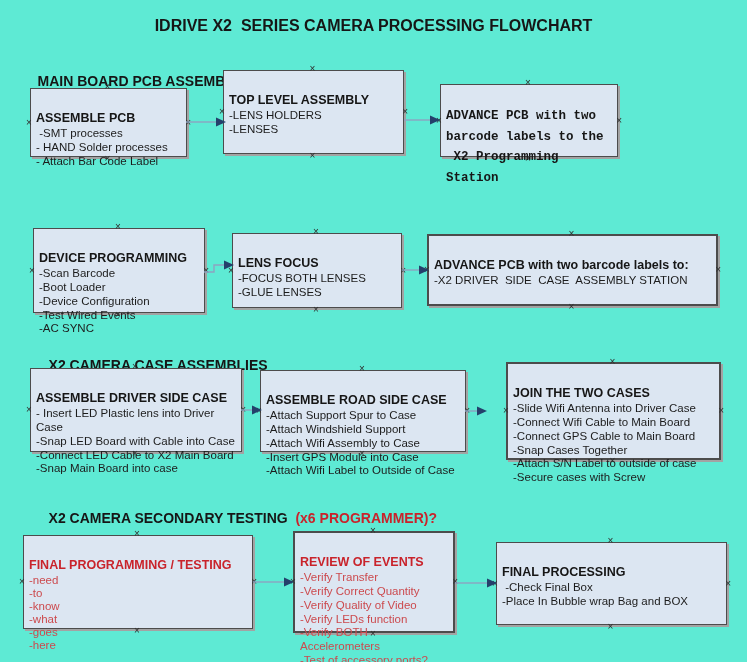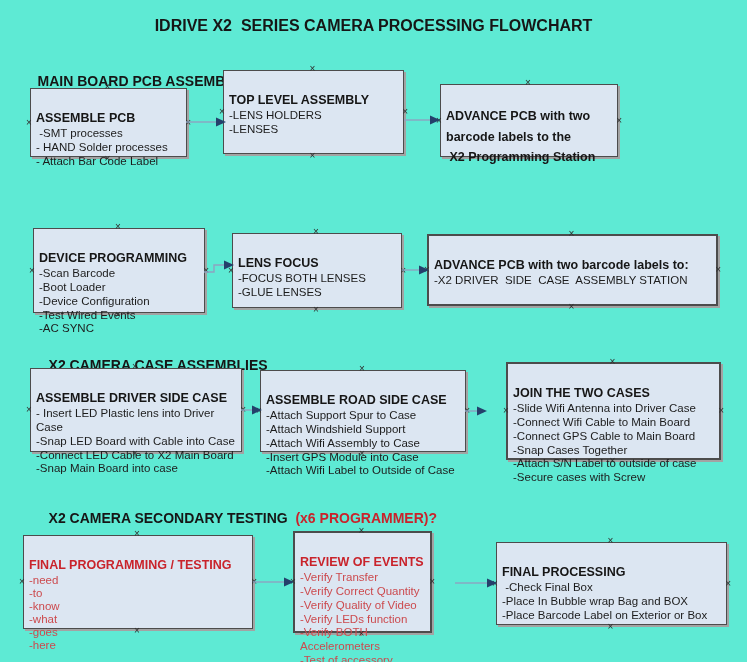--- a/index.html
+++ b/index.html
@@ -14,21 +14,21 @@
 
   .box { position:absolute; box-sizing:border-box;
          background:var(--box-fill,#dce6f2);
          border:1px solid var(--box-border,#4c4c4c);
          box-shadow:2px 2px 0 var(--box-shadow,#a3a3a3);
          padding:21px 4px 1px 5px; }
   .box.thick { border-width:2px; }
 
   .box .head { font-size:12.5px; font-weight:bold; line-height:1.3;
                white-space:pre-wrap; color:#161616; }
-  .box.roomy-head .head { line-height:1.65; }
+  .box.roomy-head .head { line-height:1.65;font-family:Liberation Mono, monospace; }
 
   .box ul.items { list-style:none; margin:1px 0 0 0; padding:0;
                   font-size:11.5px; line-height:13.8px; color:#1c1c1c;
                   white-space:pre-wrap; }
   .box.tight ul.items { line-height:13px; }
 
   .box.red .head { color:var(--red-heading,#c9232b); }
   .box.red ul.items { color:var(--red-item,#cc4a4e); }
 
   .anchor { position:absolute; font-size:10px; line-height:8px; color:#2f2f2f;
@@ -175,36 +175,36 @@
 
   <div class="box red tight" style="left:23px;top:535px;width:230px;height:94px">
     <span class="anchor a-t"></span>
     <span class="anchor a-b"></span>
     <span class="anchor a-l"></span>
     <span class="anchor a-r"></span>
     <div class="head">FINAL PROGRAMMING / TESTING</div>
     <ul class="items"><li>-need</li><li>-to</li><li>-know</li><li>-what</li><li>-goes</li><li>-here</li></ul>
   </div>
 
-  <div class="box red thick" style="left:293px;top:531px;width:139px;height:102px">
+  <div class="box red thick" style="left:293px;top:531px;width:162px;height:102px">
     <span class="anchor a-t"></span>
     <span class="anchor a-b"></span>
     <span class="anchor a-l"></span>
     <span class="anchor a-r"></span>
     <div class="head">REVIEW OF EVENTS</div>
     <ul class="items"><li>-Verify Transfer</li><li>-Verify Correct Quantity</li><li>-Verify Quality of Video</li><li>-Verify LEDs function</li><li>-Verify BOTH Accelerometers</li><li>-Test of accessory ports?</li></ul>
   </div>
 
   <div class="box" style="left:496px;top:542px;width:231px;height:83px">
     <span class="anchor a-t"></span>
     <span class="anchor a-b"></span>
     <span class="anchor a-l"></span>
     <span class="anchor a-r"></span>
     <div class="head">FINAL PROCESSING</div>
-    <ul class="items"><li> -Check Final Box</li><li>-Place In Bubble wrap Bag and BOX</li><li>-Place Barcode Label on Exterior or Box</li></ul>
+    <ul class="items"><li> -Check Final Box</li><li>-Place In Bubble wrap Bag and BOX</li></ul>
   </div>
 
   <svg class="conn" style="left:251px;top:574px" width="45" height="16">
     <path d="M2 8 H33"></path>
       <polygon points="33,3.5 43,8 33,12.5"></polygon>
   </svg>
   <svg class="conn" style="left:453px;top:575px" width="46" height="16">
     <path d="M2 8 H34"></path>
       <polygon points="34,3.5 44,8 34,12.5"></polygon>
   </svg>

